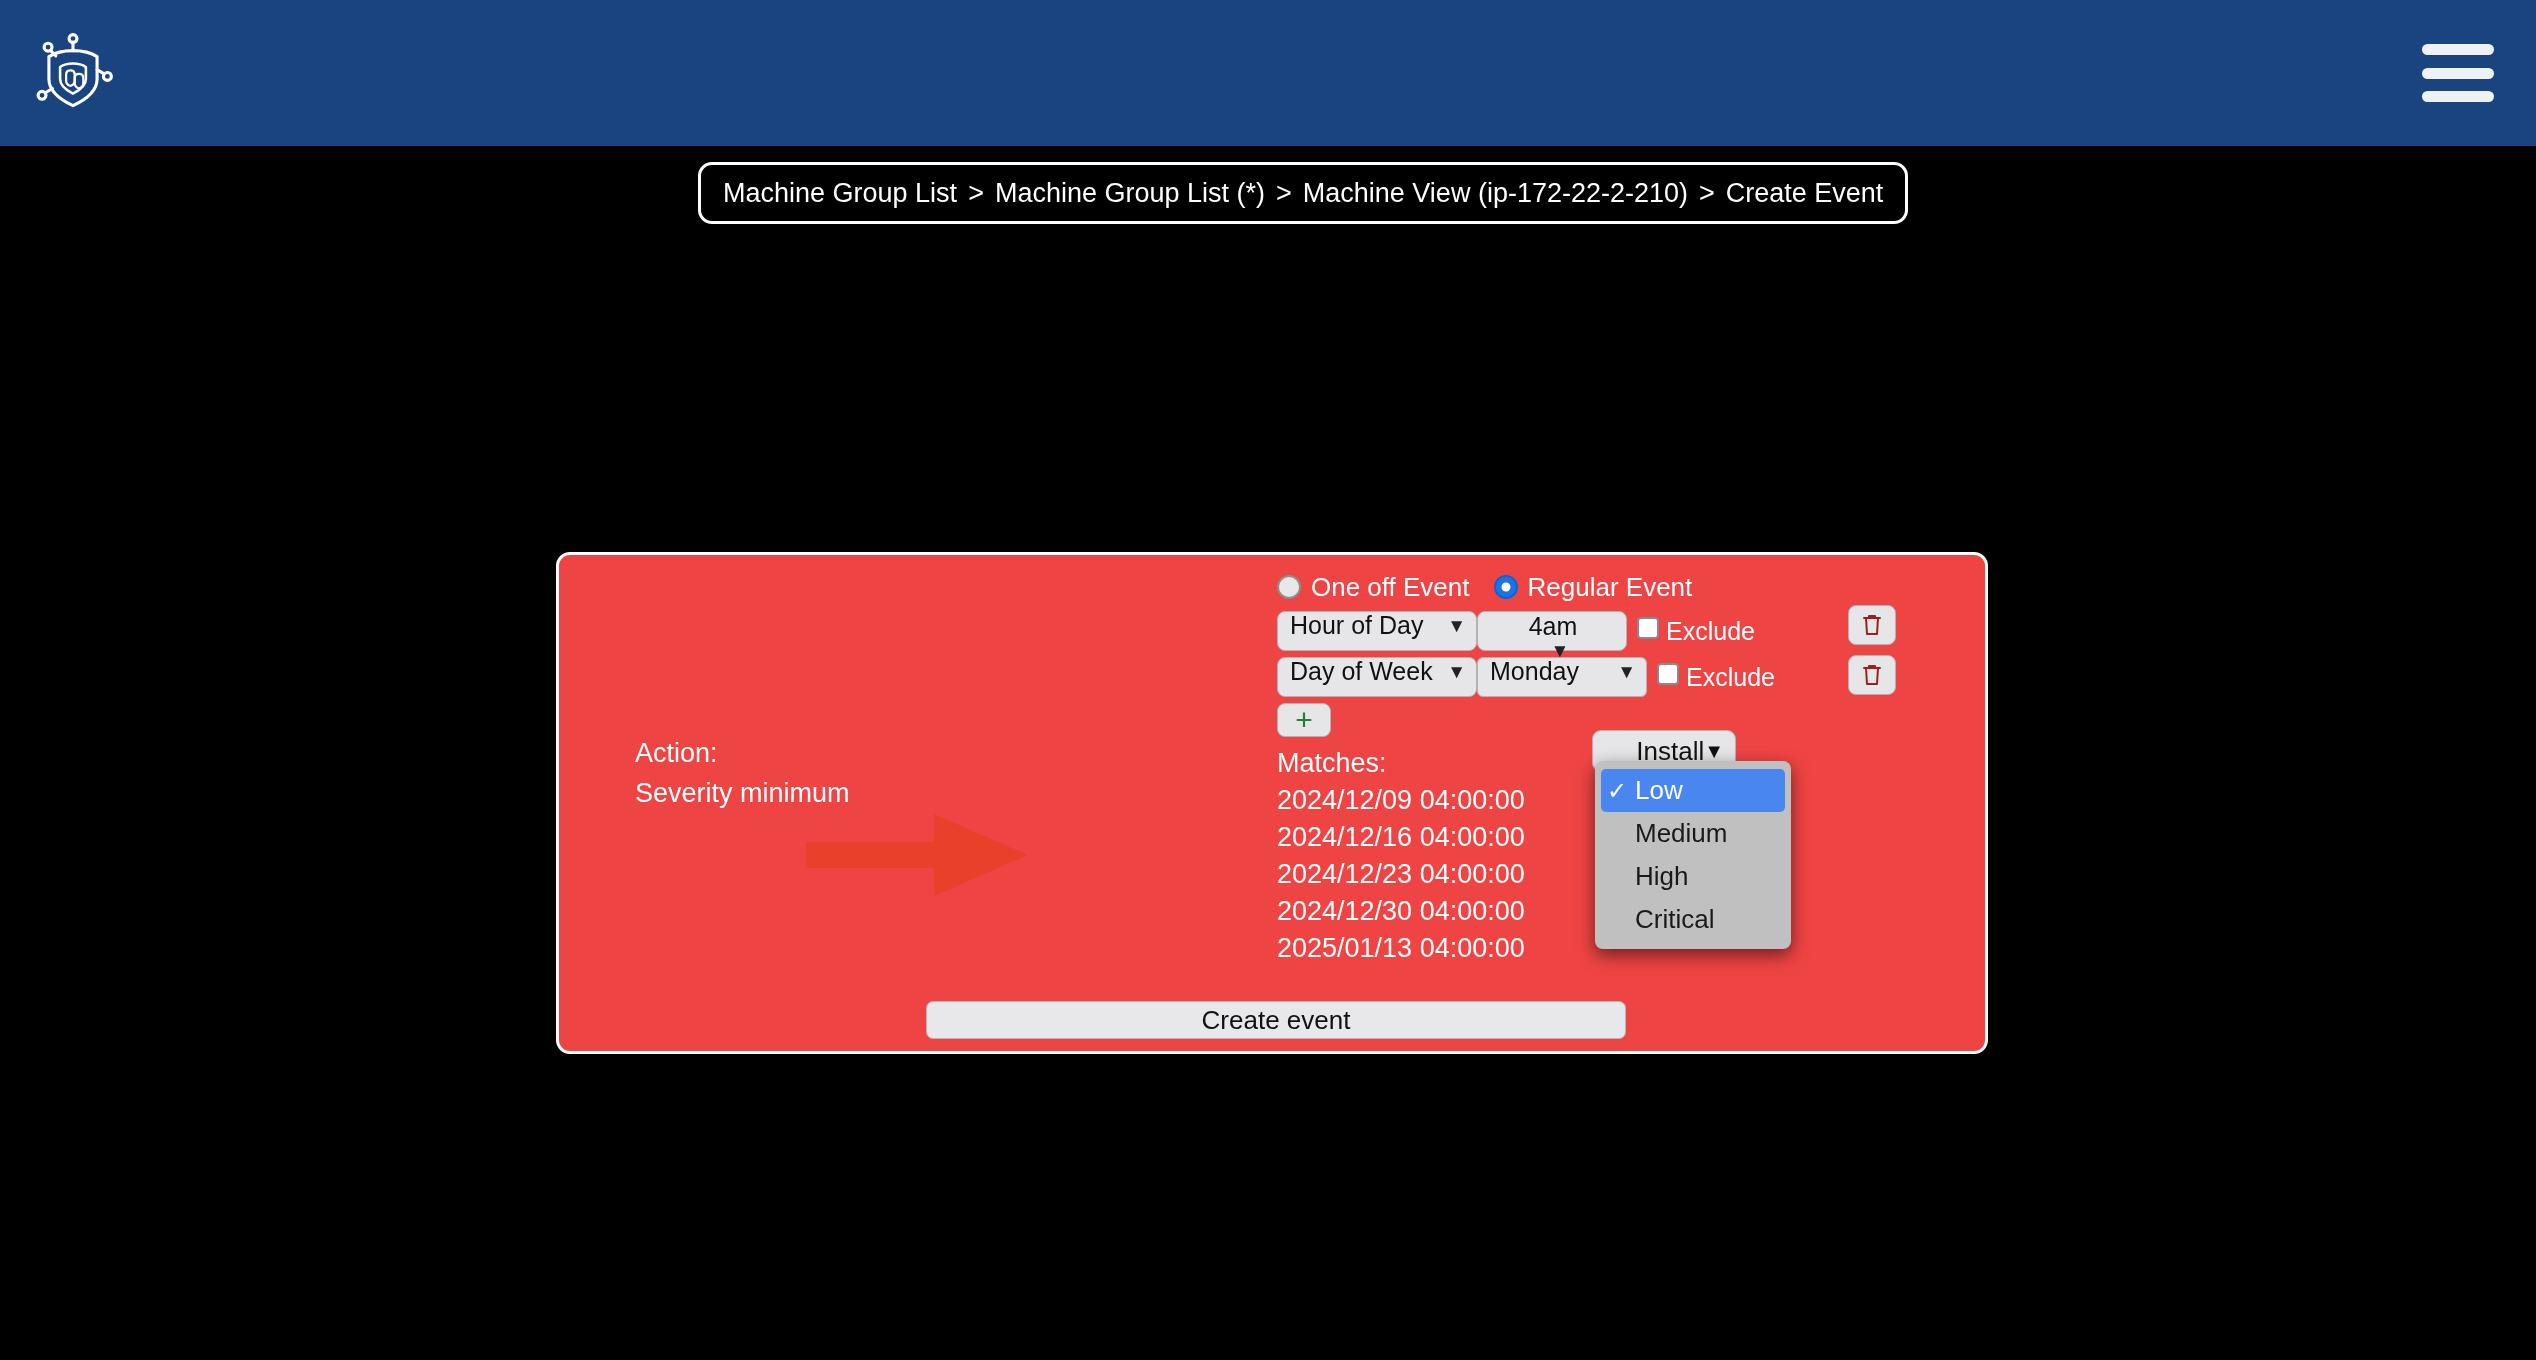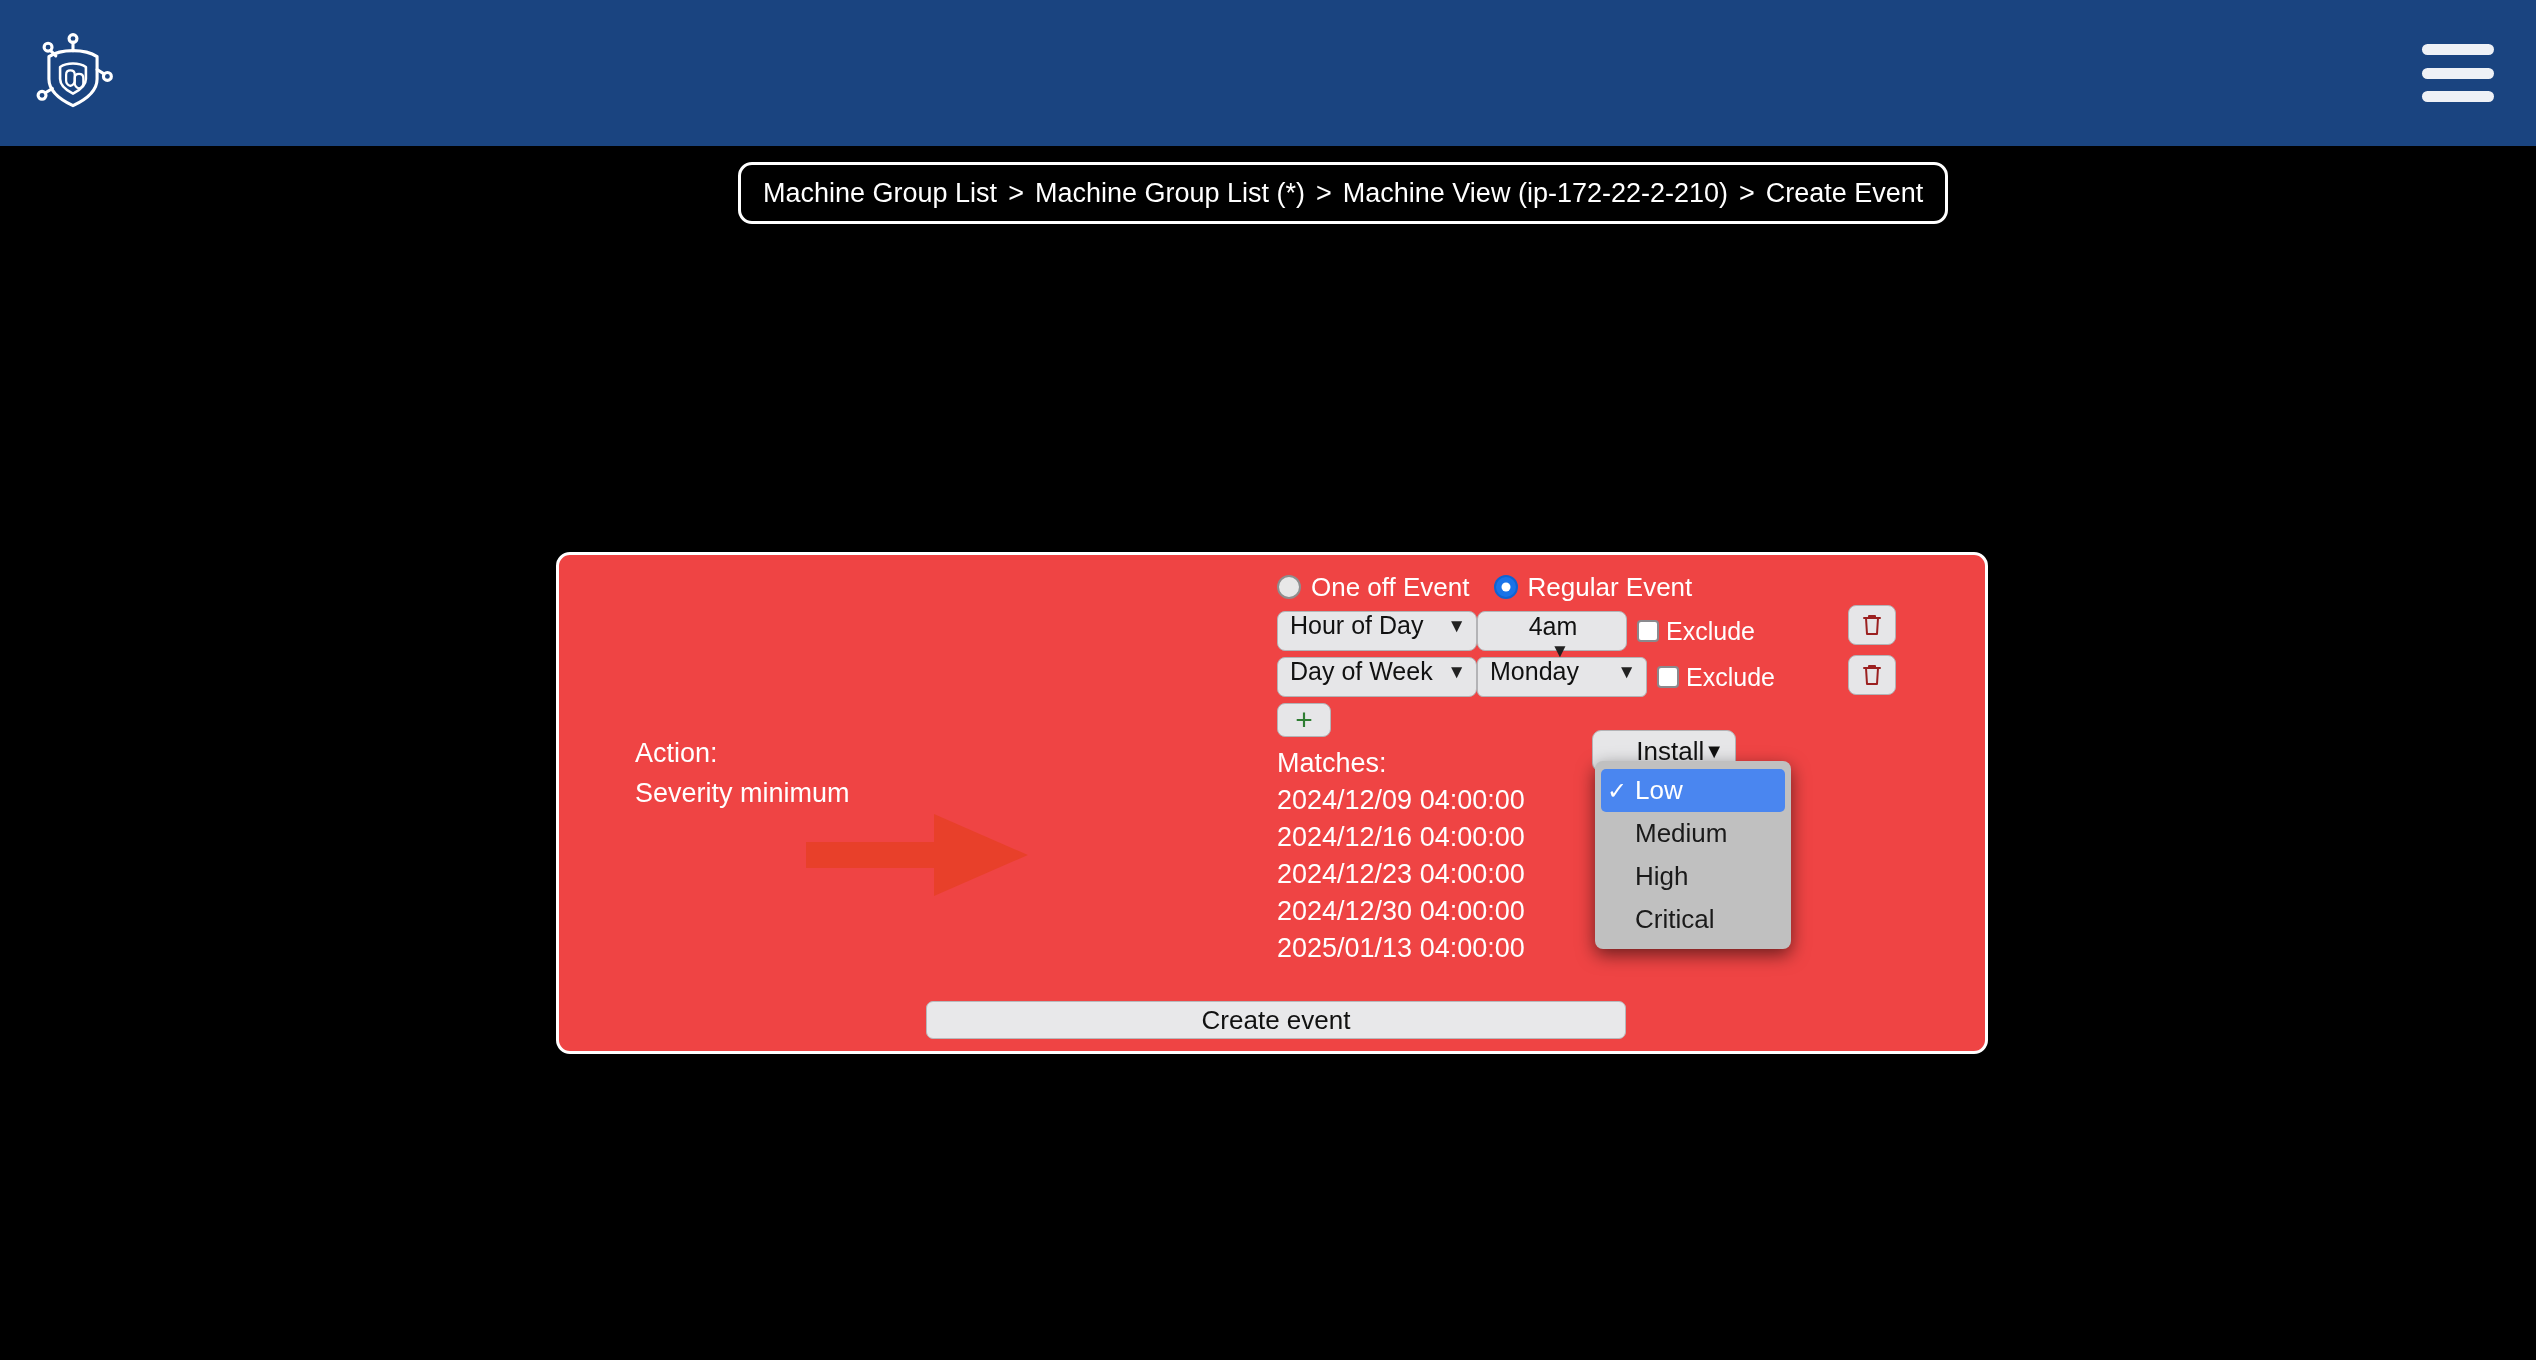--- a/index.html
+++ b/index.html
@@ -46,21 +46,21 @@
     display: block;
     width: 72px;
     height: 11px;
     border-radius: 6px;
     background: #eef1f6;
   }
 
   
   .breadcrumb {
     position: absolute;
-    left: 738px;
+    left: 698px;
     top: 162px;
     height: 62px;
     padding: 0 22px;
     border: 3px solid #ffffff;
     border-radius: 14px;
     background: #000000;
     display: flex;
     align-items: center;
     gap: 0px;
     color: #ffffff;
@@ -152,21 +152,21 @@
     font-size: 19px;
     color: #222;
     line-height: 1;
   }
   .sel-type { width: 200px; }
   .sel-val-hour { width: 150px; flex-direction: column; }
   .sel-val-day { width: 170px; border-radius: 6px; }
 
   .exclude-group {
     display: flex;
-    align-items: center;
+    align-items: flex-start;
     gap: 7px;
     margin-left: 10px;
     color: #ffffff;
     font-size: 25px;
     white-space: nowrap;
   }
   .checkbox {
     width: 22px; height: 22px;
     background: #ffffff;
     border: 2px solid #8a8a8e;

